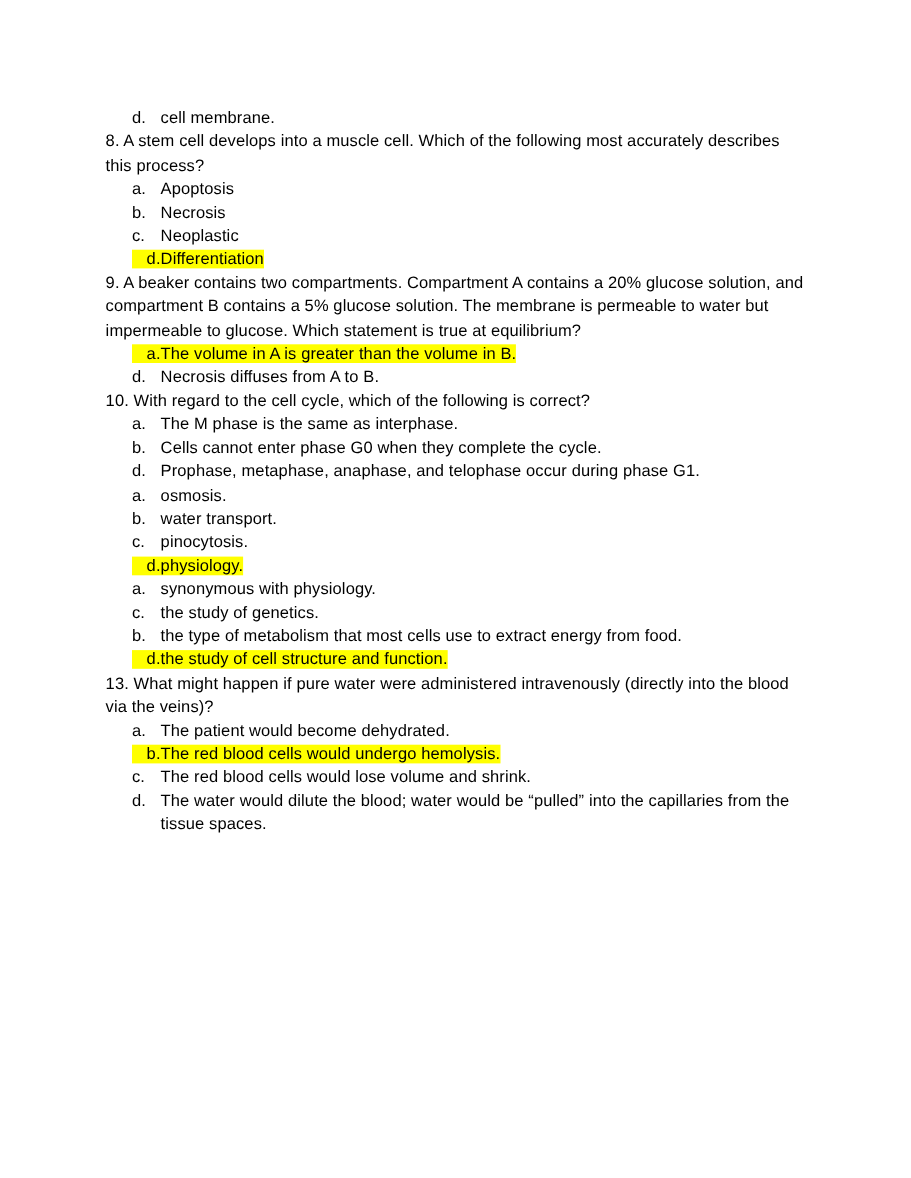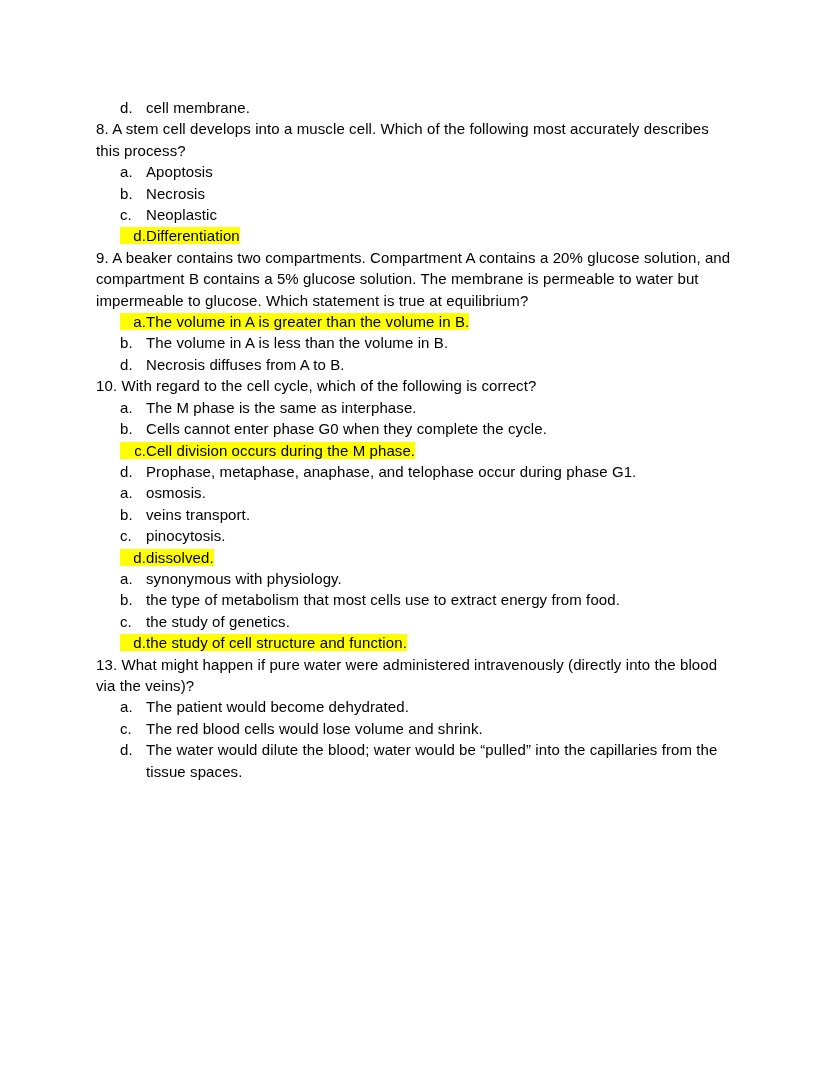--- a/index.html
+++ b/index.html
@@ -47,32 +47,31 @@
 
 <div class="page">
     <div class="option"><span class="plain"><span class="letter">d.</span><span>cell membrane.</span></span></div>
     <div class="question">8. A stem cell develops into a muscle cell. Which of the following most accurately describes this process?</div>
     <div class="option"><span class="plain"><span class="letter">a.</span><span>Apoptosis</span></span></div>
     <div class="option"><span class="plain"><span class="letter">b.</span><span>Necrosis</span></span></div>
     <div class="option"><span class="plain"><span class="letter">c.</span><span>Neoplastic</span></span></div>
     <div class="option"><span class="hl"><span class="letter">d.</span><span>Differentiation</span></span></div>
     <div class="question">9. A beaker contains two compartments. Compartment A contains a 20% glucose solution, and compartment B contains a 5% glucose solution. The membrane is permeable to water but impermeable to glucose. Which statement is true at equilibrium?</div>
     <div class="option"><span class="hl"><span class="letter">a.</span><span>The volume in A is greater than the volume in B.</span></span></div>
-    <div class="option"><span class="plain"><span class="letter">b.</span><span>The volume in A is less than the volume in B.</span></span></div>
     <div class="option"><span class="plain"><span class="letter">d.</span><span>Necrosis diffuses from A to B.</span></span></div>
     <div class="question">10. With regard to the cell cycle, which of the following is correct?</div>
     <div class="option"><span class="plain"><span class="letter">a.</span><span>The M phase is the same as interphase.</span></span></div>
     <div class="option"><span class="plain"><span class="letter">b.</span><span>Cells cannot enter phase G0 when they complete the cycle.</span></span></div>
-    <div class="option"><span class="hl"><span class="letter">c.</span><span>Cell division occurs during the M phase.</span></span></div>
     <div class="option"><span class="plain"><span class="letter">d.</span><span>Prophase, metaphase, anaphase, and telophase occur during phase G1.</span></span></div>
     <div class="option"><span class="plain"><span class="letter">a.</span><span>osmosis.</span></span></div>
-    <div class="option"><span class="plain"><span class="letter">b.</span><span>veins transport.</span></span></div>
+    <div class="option"><span class="plain"><span class="letter">b.</span><span>water transport.</span></span></div>
     <div class="option"><span class="plain"><span class="letter">c.</span><span>pinocytosis.</span></span></div>
-    <div class="option"><span class="hl"><span class="letter">d.</span><span>dissolved.</span></span></div>
+    <div class="option"><span class="hl"><span class="letter">d.</span><span>physiology.</span></span></div>
     <div class="option"><span class="plain"><span class="letter">a.</span><span>synonymous with physiology.</span></span></div>
+    <div class="option"><span class="plain"><span class="letter">c.</span><span>the study of genetics.</span></span></div>
     <div class="option"><span class="plain"><span class="letter">b.</span><span>the type of metabolism that most cells use to extract energy from food.</span></span></div>
-    <div class="option"><span class="plain"><span class="letter">c.</span><span>the study of genetics.</span></span></div>
     <div class="option"><span class="hl"><span class="letter">d.</span><span>the study of cell structure and function.</span></span></div>
     <div class="question">13. What might happen if pure water were administered intravenously (directly into the blood via the veins)?</div>
     <div class="option"><span class="plain"><span class="letter">a.</span><span>The patient would become dehydrated.</span></span></div>
+    <div class="option"><span class="hl"><span class="letter">b.</span><span>The red blood cells would undergo hemolysis.</span></span></div>
     <div class="option"><span class="plain"><span class="letter">c.</span><span>The red blood cells would lose volume and shrink.</span></span></div>
     <div class="option"><span class="plain"><span class="letter">d.</span><span>The water would dilute the blood; water would be “pulled” into the capillaries from the tissue spaces.</span></span></div>
   </div>
 
 </body></html>

